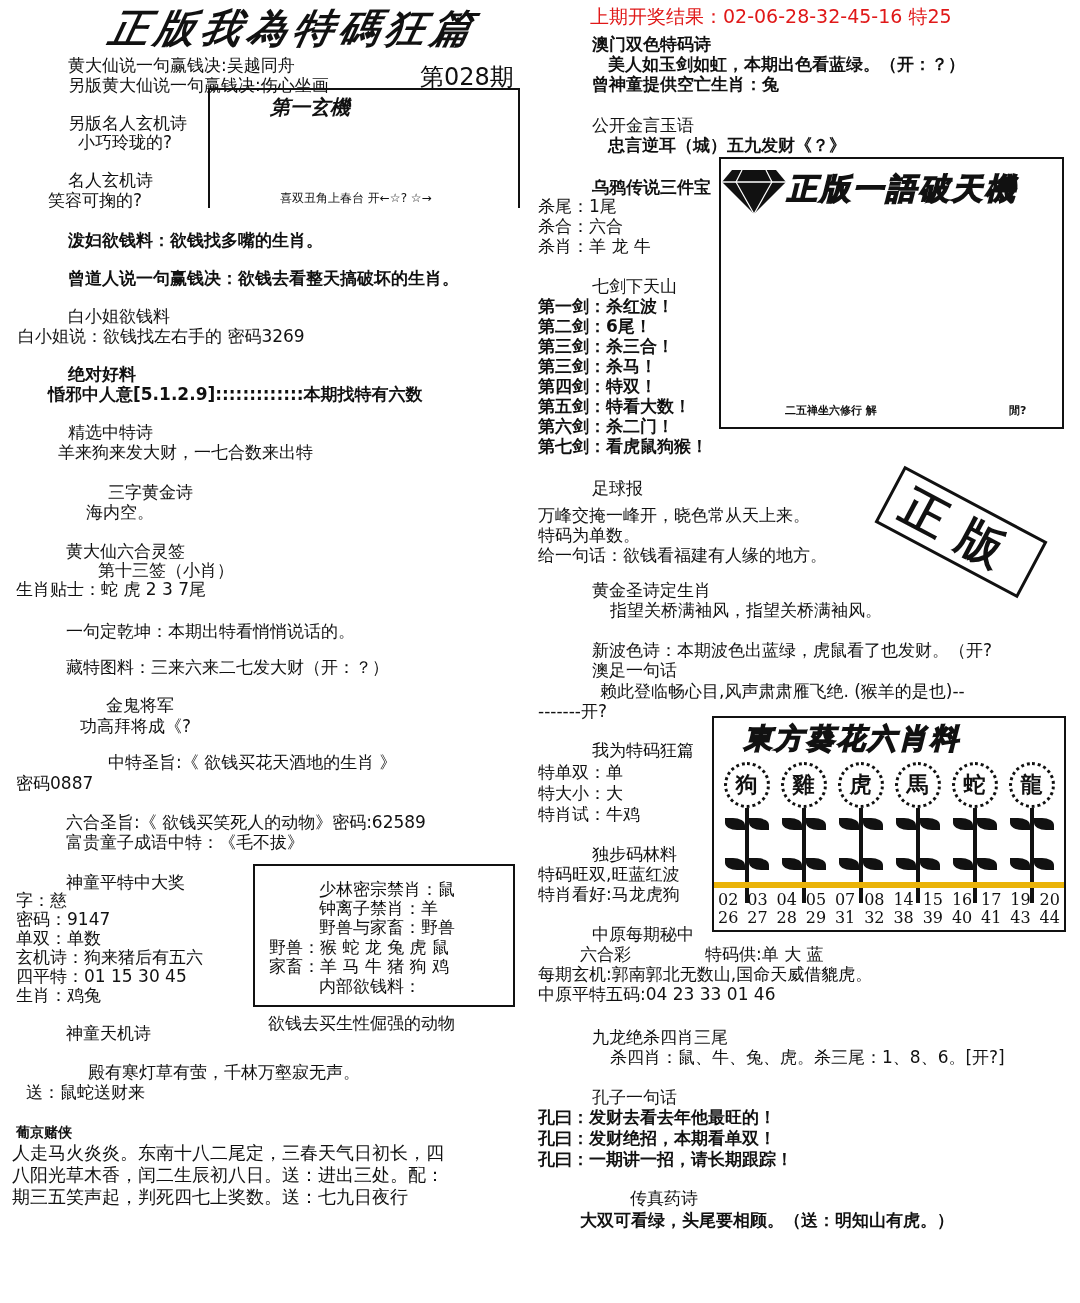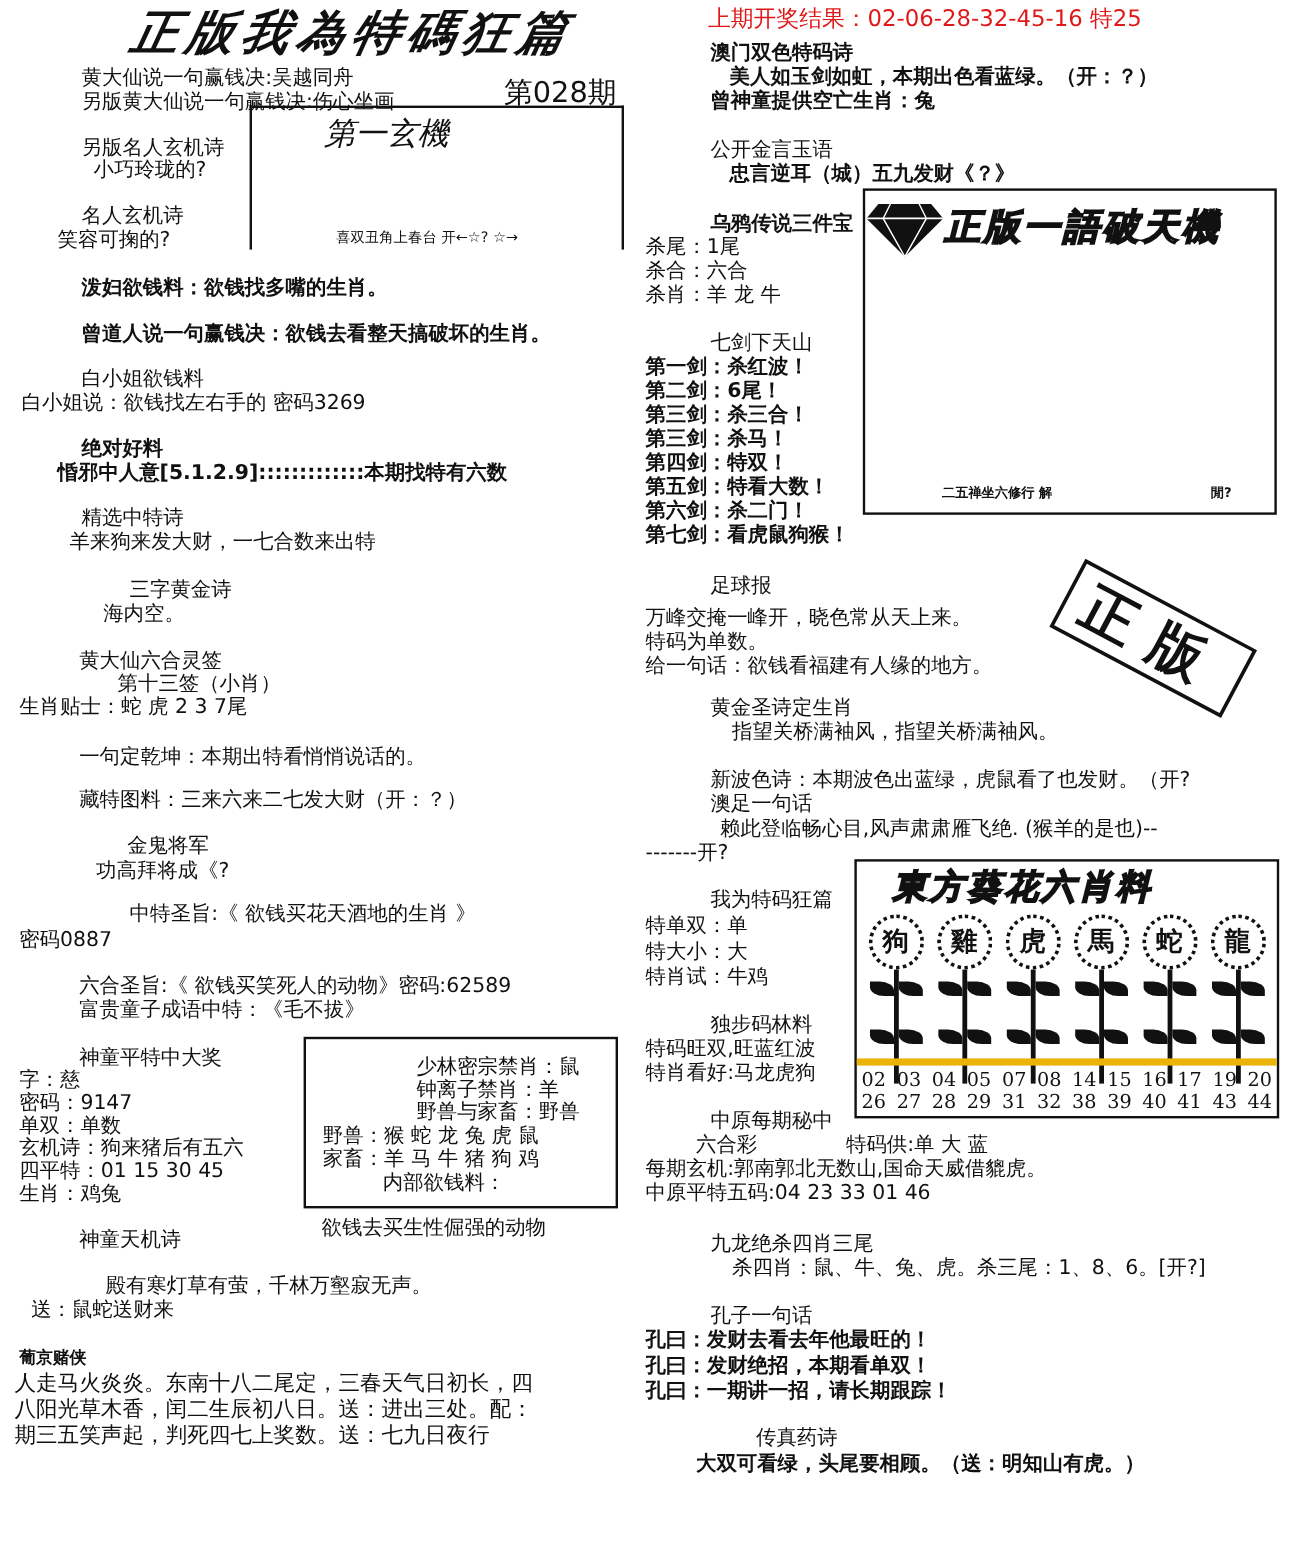--- a/index.html
+++ b/index.html
@@ -6,21 +6,21 @@
   body { width:1080px; height:1303px; position:relative; overflow:hidden;
          font-family:"DejaVu Sans","Liberation Sans",sans-serif; color:#111; }
   .abs { position:absolute; white-space:nowrap; }
   .t { font-size:17px; line-height:20px; font-weight:bold; }
   .tn { font-size:17px; line-height:20px; }
   .title { font-size:40px; font-weight:bold; font-style:italic; letter-spacing:6px;
            transform:skewX(-12deg); line-height:44px; }
   .red { color:#e01818; font-size:19px; line-height:22px; font-family:"DejaVu Sans",sans-serif; }
   .box { position:absolute; border:2px solid #111; box-sizing:border-box; }
   .box-open-bottom { border-bottom:none; }
-  .boxtitle { font-size:26px; font-weight:normal; font-style:italic; }
+  .boxtitle { font-size:20px; font-weight:bold; font-style:italic; }
   .outline-title { font-size:30px; font-weight:bold; color:#fff;
                    -webkit-text-stroke:1.5px #111; letter-spacing:3px; font-style:italic; }
   .small { font-size:11px; font-weight:bold; }
   .stamp { position:absolute; border:3px solid #111; transform:rotate(28deg);
            font-size:46px; font-weight:bold; padding:0 14px; letter-spacing:18px; line-height:58px; }
   .flower-row { display:flex; justify-content:space-around; position:absolute; left:4px; right:4px; }
   .flower { width:48px; display:flex; flex-direction:column; align-items:center; }
   .flower-head { width:40px; height:40px; border-radius:50%; border:3px dotted #111;
                  display:flex; align-items:center; justify-content:center; font-size:22px; font-weight:bold; }
   .stem { width:4px; height:95px; background:#111; position:relative; }
@@ -75,21 +75,21 @@
 <div class="abs tn" style="left:16px;top:891px;line-height:19px;">
   <div>字：慈</div>
   <div>密码：9147</div>
   <div>单双：单数</div>
   <div>玄机诗：狗来猪后有五六</div>
   <div>四平特：01 15 30 45</div>
   <div>生肖：鸡兔</div>
 </div>
 
 <div class="box" style="left:253px;top:864px;width:262px;height:143px;">
-  <div class="abs tn" style="left:64px;top:14px;line-height:19px;margin-left:28px;">
+  <div class="abs tn" style="left:64px;top:14px;line-height:19px;">
     <div>少林密宗禁肖：鼠</div>
     <div>钟离子禁肖：羊</div>
     <div>野兽与家畜：野兽</div>
   </div>
   <div class="abs tn" style="left:14px;top:71px;">野兽：猴 蛇 龙 兔 虎 鼠</div>
   <div class="abs tn" style="left:14px;top:90px;">家畜：羊 马 牛 猪 狗 鸡</div>
   <div class="abs tn" style="left:64px;top:114px;top:110px;">内部欲钱料：</div>
 </div>
 <div class="abs tn" style="left:268px;top:1013px;">欲钱去买生性倔强的动物</div>
 

